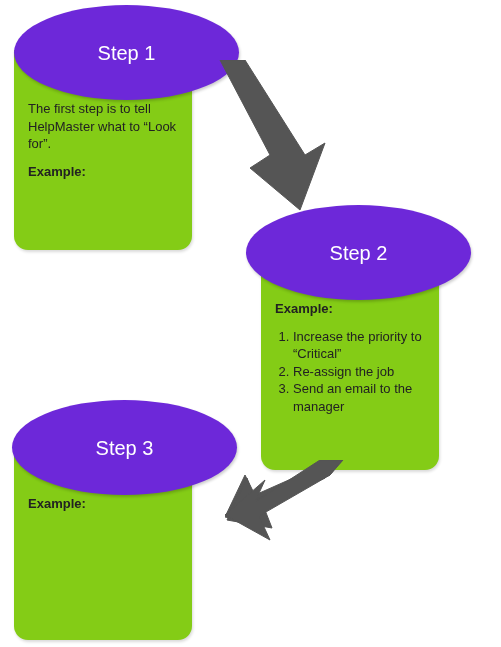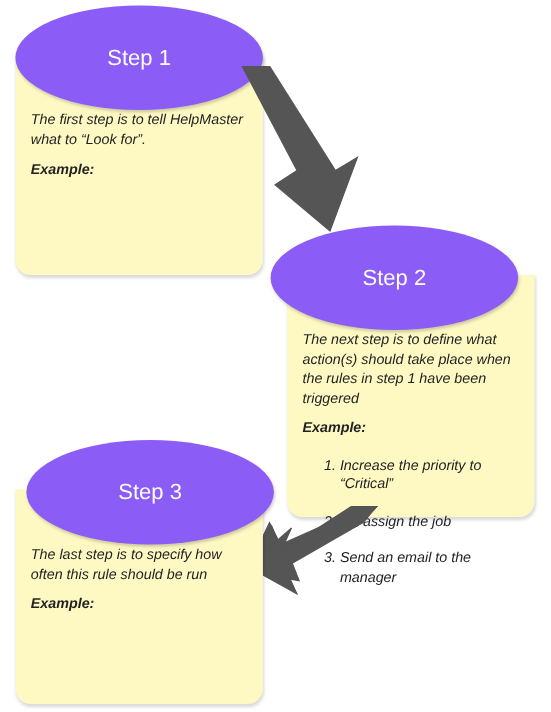--- a/index.html
+++ b/index.html
@@ -7,54 +7,53 @@
     padding: 0;
     width: 501px;
     height: 647px;
     background: #fff;
     font-family: Arial, Helvetica, sans-serif;
     position: relative;
     overflow: hidden;
   }
   .card {
     position: absolute;
-    width: 225px;
+    width: 178px;
     height: 200px;
-    background: #fef9c3;
+    background: #84cc16;
     border-radius: 0 0 14px 14px;
     box-sizing: border-box;
     padding: 50px 14px 10px 14px;
     box-shadow: 1px 2px 3px rgba(0,0,0,0.15);
-    font-style: italic;
   }
   .ellipse {
     position: absolute;
     width: 225px;
     height: 95px;
-    background: #8b5cf6;
+    background: #6d28d9;
     border-radius: 50%;
     color: #fff;
     text-align: center;
     display: flex;
     flex-direction: column;
     justify-content: center;
     font-size: 20px;
     line-height: 1.2;
     box-shadow: 1px 2px 3px rgba(0,0,0,0.2);
   }
   .ellipse span { display: block; }
   .body-text {
     font-size: 13px;
     color: #222;
     line-height: 1.35;
   }
   .body-text p { margin: 0 0 10px 0; }
   .body-text .example-label { font-weight: bold; }
   .body-text ol { margin: 0; padding-left: 18px; }
-  .body-text li { margin: 16px; }
+  .body-text li { margin: 0; }
   .arrow {
     position: absolute;
     fill: #555;
     stroke: #555;
   }
 </style>
 </head>
 <body>
 
 <div class="card" style="left:14px; top:50px;">
@@ -66,21 +65,20 @@
 <div class="ellipse" style="left:14px; top:5px;">
   <span>Step 1</span>
 </div>
 
 <svg class="arrow" style="left:190px; top:60px;" width="150" height="160" viewBox="0 0 150 160">
   <polygon points="30,0 55,0 115,95 135,83 110,150 60,108 80,95"></polygon>
 </svg>
 
 <div class="card" style="left:261px; top:250px; height:220px;">
   <div class="body-text">
-    <p>The next step is to define what action(s) should take place when the rules in step 1 have been triggered</p>
     <p class="example-label">Example:</p>
     <ol>
       <li>Increase the priority to “Critical”</li>
       <li>Re-assign the job</li>
       <li>Send an email to the manager</li>
     </ol>
   </div>
 </div>
 <div class="ellipse" style="left:246px; top:205px;">
   <span>Step 2</span>
@@ -88,19 +86,18 @@
 
 <svg class="arrow" style="left:225px; top:460px;" width="120" height="90" viewBox="0 0 120 90">
   <polygon points="120,0 105,20 35,50 45,72 0,62 20,20 30,40 " transform="translate(0,-5)"></polygon>
   <polygon points="118,0 100,18 38,45 47,68 2,60 22,18 30,40" fill="#555"></polygon>
 
   <polygon points="118,0 95,0 30,42 40,20 0,55 45,80 34,56 105,15" fill="#555"></polygon>
 </svg>
 
 <div class="card" style="left:14px; top:445px; height:195px;">
   <div class="body-text">
-    <p>The last step is to specify how often this rule should be run</p>
     <p class="example-label">Example:</p>
   </div>
 </div>
-<div class="ellipse" style="left:24px; top:400px;">
+<div class="ellipse" style="left:12px; top:400px;">
   <span>Step 3</span>
 </div>
 
 </body></html>

